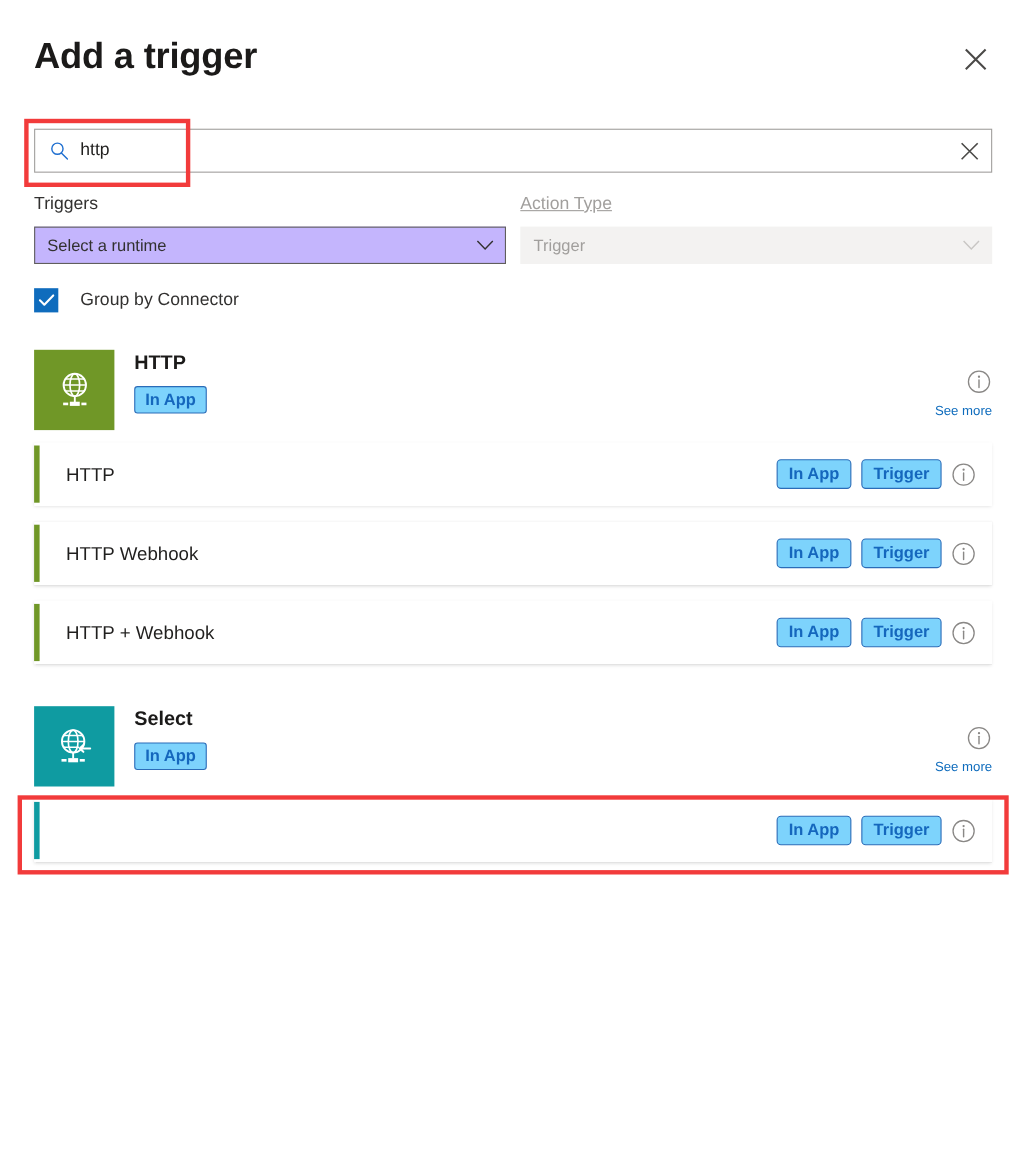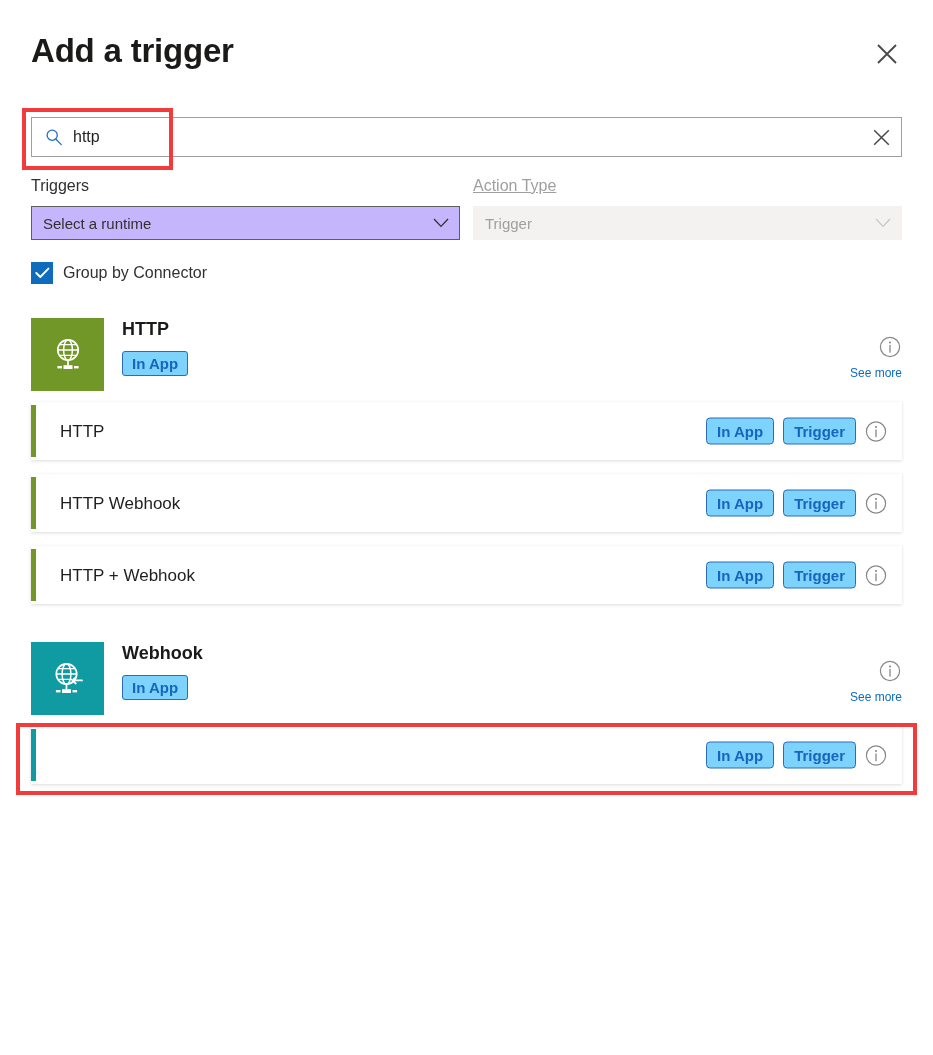--- a/index.html
+++ b/index.html
@@ -178,21 +178,21 @@
   .checkbox {
     width: 22px;
     height: 22px;
     background: #0f6cbd;
     display: flex;
     align-items: center;
     justify-content: center;
     flex: none;
   }
   .checkbox-label {
-    margin-left: 10px;
+    margin-left: 20px;
     font-size: 16px;
     color: #323130;
     line-height: 1;
   }
 
   
   .results {
     position: absolute;
     left: 31px;
     top: 318px;
@@ -453,21 +453,21 @@
           <ellipse cx="19.5" cy="16" rx="4.4" ry="10.2" stroke="#ffffff" stroke-width="1.5" fill="none"></ellipse>
           <path d="M9.5 16 H29.5 M11.1 10.6 H27.9 M11.1 21.4 H25" stroke="#ffffff" stroke-width="1.4" fill="none"></path>
           <path d="M19.5 26.2 V31.5" stroke="#ffffff" stroke-width="1.7" fill="none"></path>
           <rect x="15" y="31.2" width="9" height="3.8" fill="#ffffff"></rect>
           <rect x="8.9" y="32" width="4.6" height="2.4" fill="#ffffff"></rect>
           <rect x="25.5" y="32" width="4.6" height="2.4" fill="#ffffff"></rect>
           <path d="M35 22.4 H25.6 M28.8 19.3 L25.4 22.4 L28.8 25.5" stroke="#ffffff" stroke-width="1.8" fill="none" stroke-linecap="round" stroke-linejoin="round"></path>
         </svg>
       </span>
       <span class="group-meta">
-        <div class="group-name">Webhook</div>
+        <div class="group-name">Select</div>
         <span class="pill">In App</span>
       </span>
       <span class="group-right">
         <span class="group-info">
           <svg width="22" height="22" viewBox="0 0 22 22">
             <circle cx="11" cy="11" r="9.6" stroke="#8a8886" stroke-width="1.2" fill="none"></circle>
             <circle cx="11" cy="6.5" r="1.05" fill="#8a8886"></circle>
             <path d="M11 9.4 V16.2" stroke="#8a8886" stroke-width="1.3" stroke-linecap="round"></path>
           </svg>
         </span>

